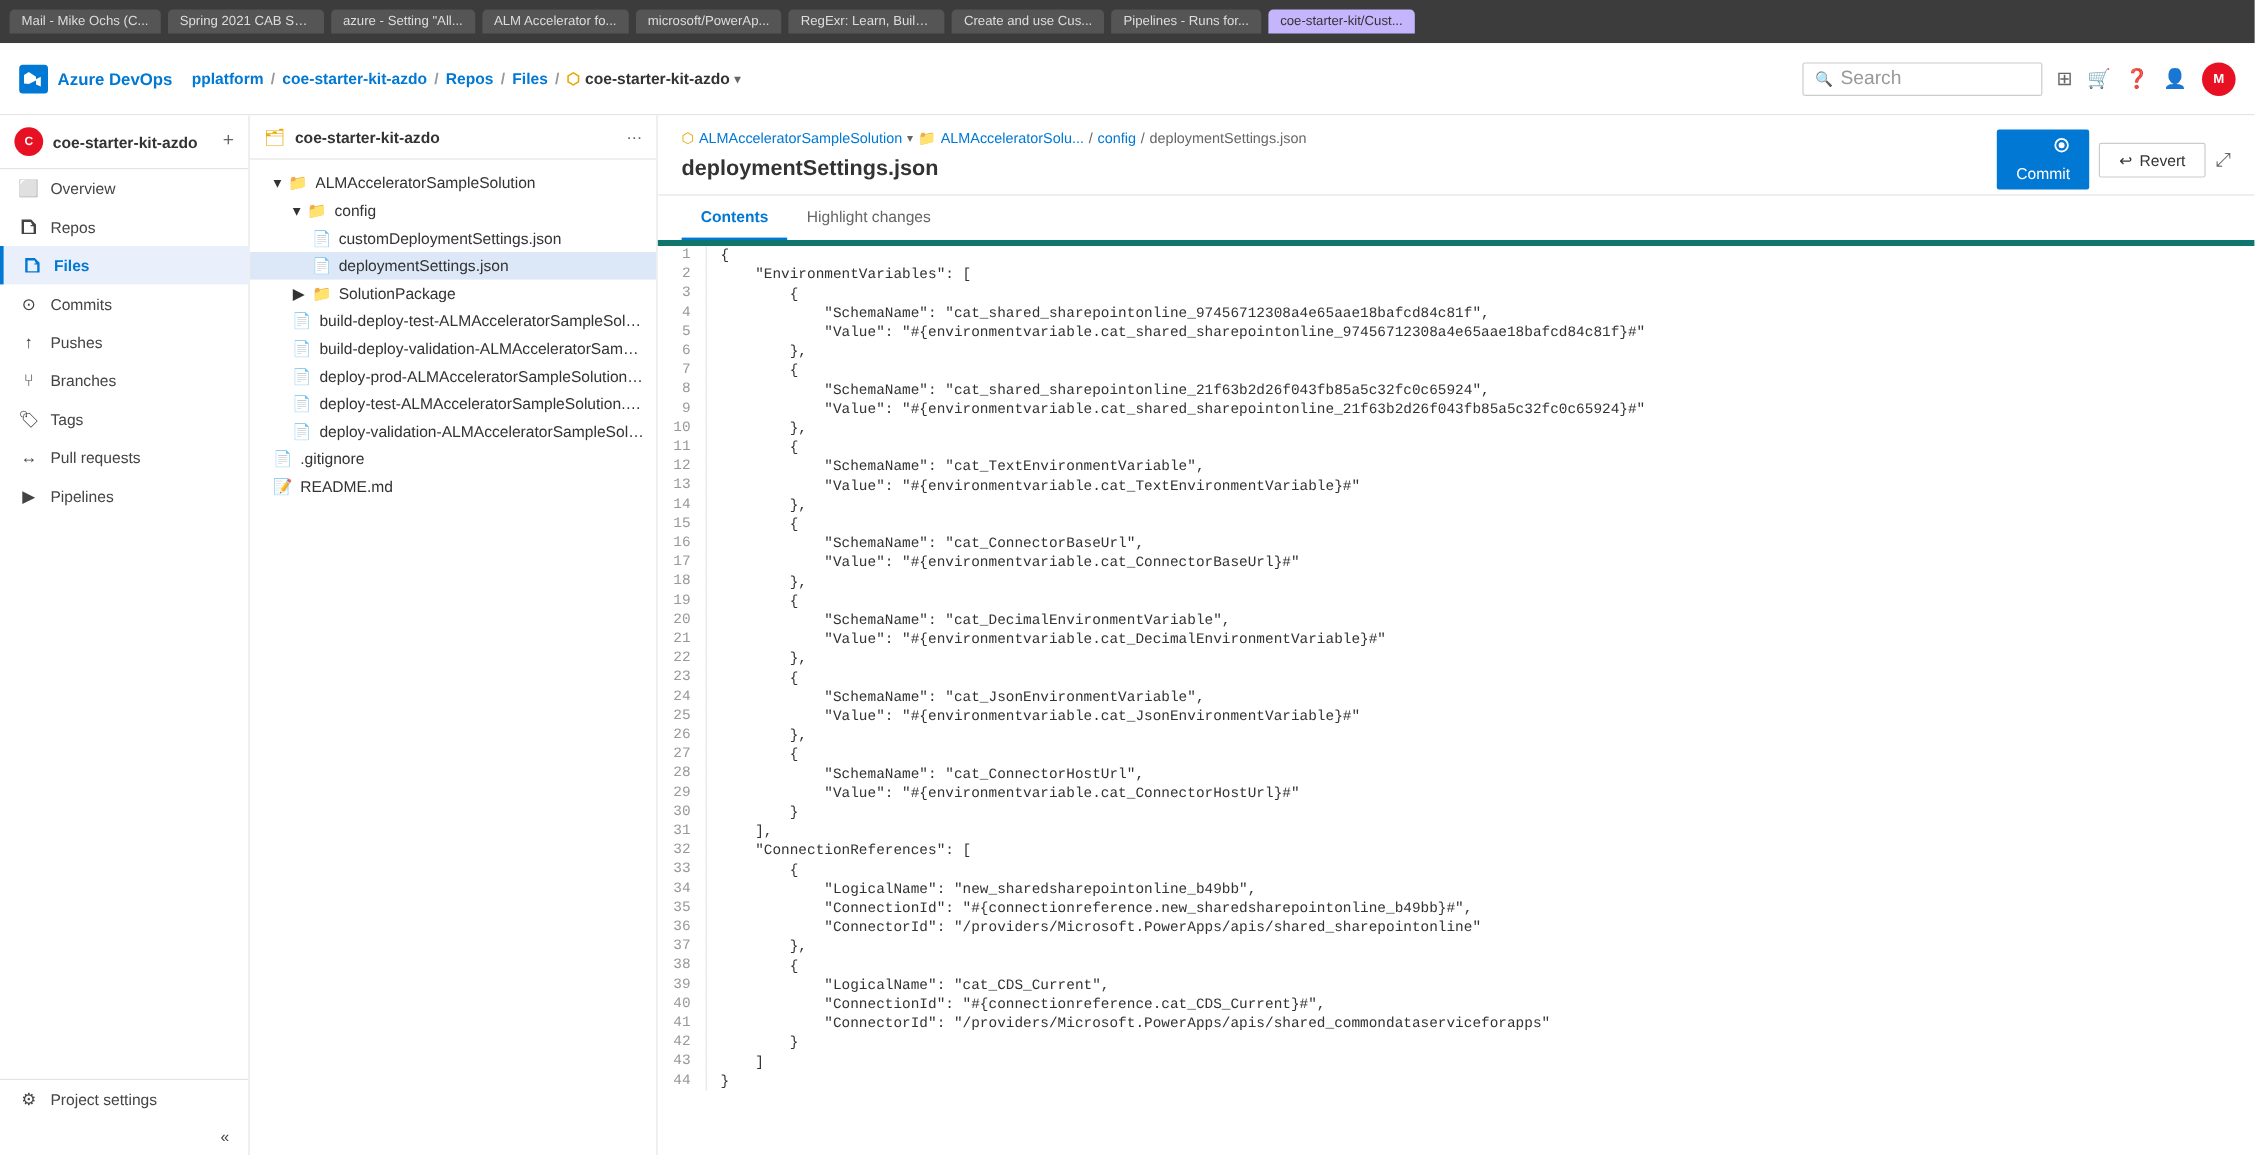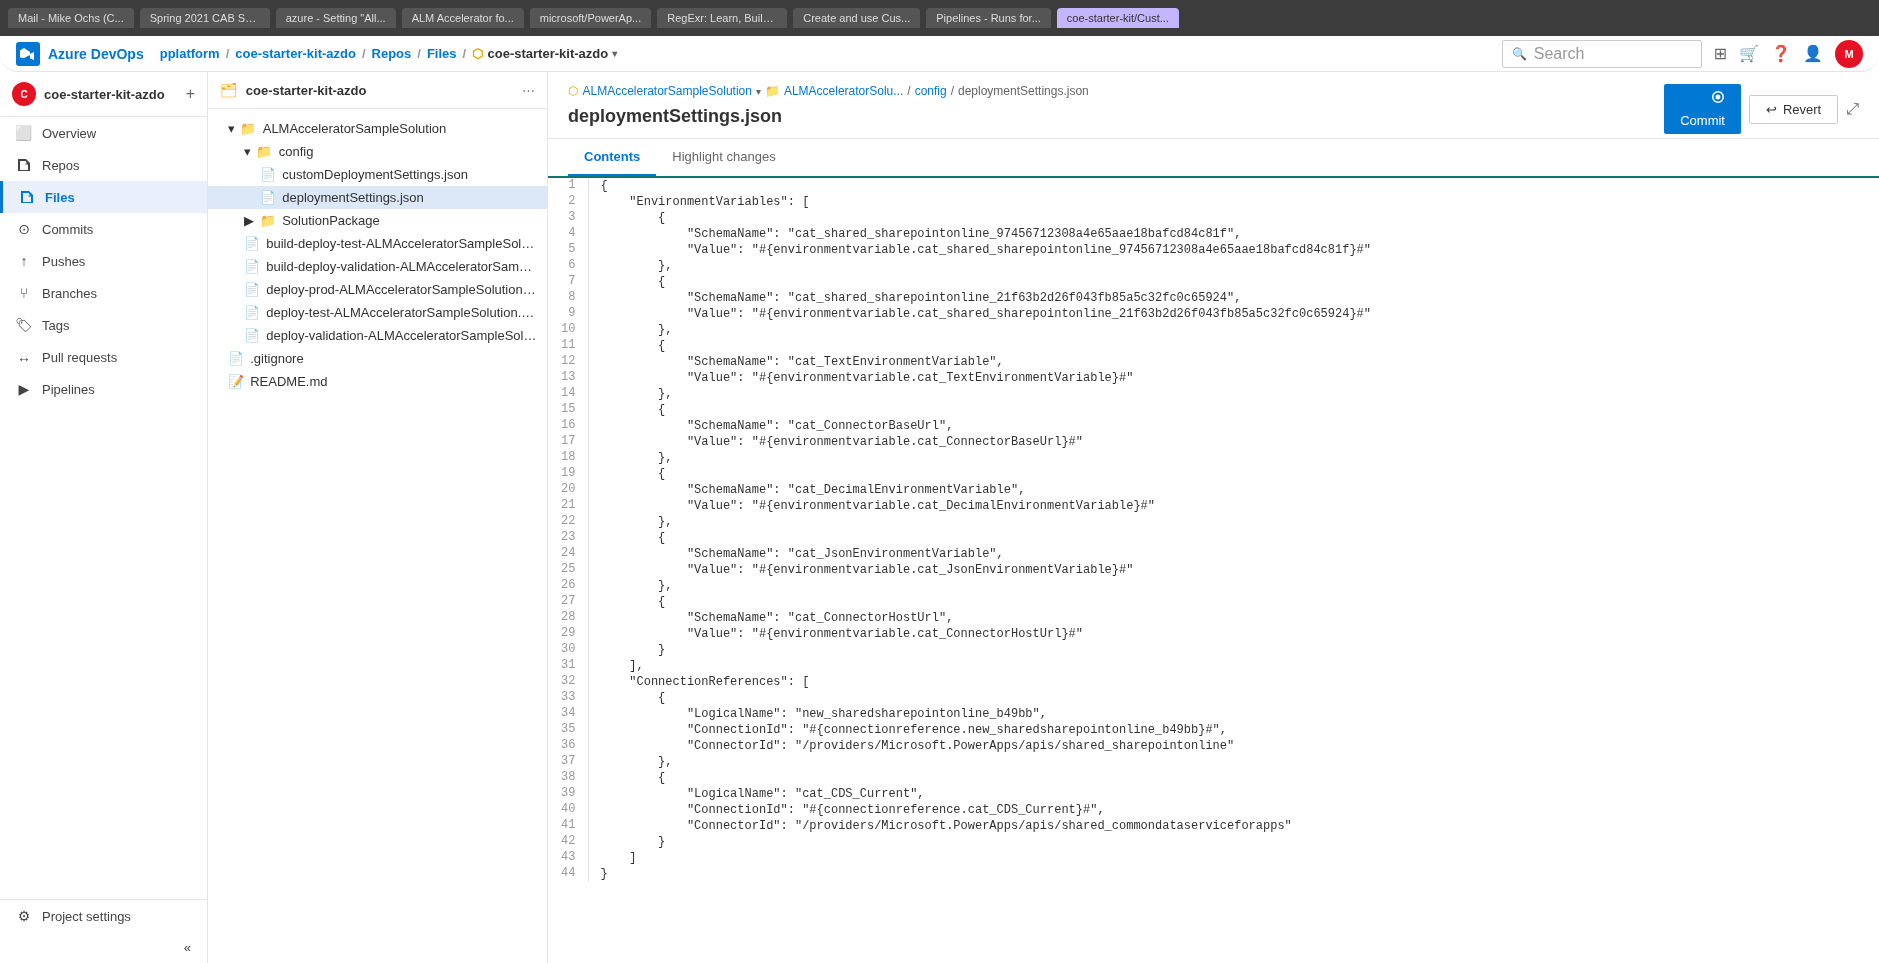--- a/index.html
+++ b/index.html
@@ -25,27 +25,26 @@
       max-width: 130px;
       overflow: hidden;
       text-overflow: ellipsis;
     }
     .browser-tab.active { background: #c4b5fd; color: #333; }
 
     
     .top-nav {
       background: #fff;
       border-bottom: 1px solid #e5e5e5;
-      height: 36px;
+      height: 60px;
       display: flex;
       align-items: center;
       padding: 0 16px;
       gap: 16px;
       flex-shrink: 0;
-      border-radius: 23px;
     }
     .ado-logo {
       display: flex;
       align-items: center;
       gap: 8px;
       color: #0078d4;
       font-weight: 600;
       font-size: 14px;
     }
     .ado-logo-icon {
@@ -248,21 +247,21 @@
       display: flex;
       align-items: center;
       gap: 6px;
       border-radius: 2px;
     }
 
     .tabs-bar {
       padding: 0 20px;
       display: flex;
       gap: 0;
-      border-bottom: 2px solid #0f766e;
+      border-bottom: 5px solid #0f766e;
     }
     .tab {
       padding: 10px 16px;
       cursor: pointer;
       font-size: 13px;
       color: #666;
       border-bottom: 2px solid transparent;
     }
     .tab.active {
       color: #0078d4;

